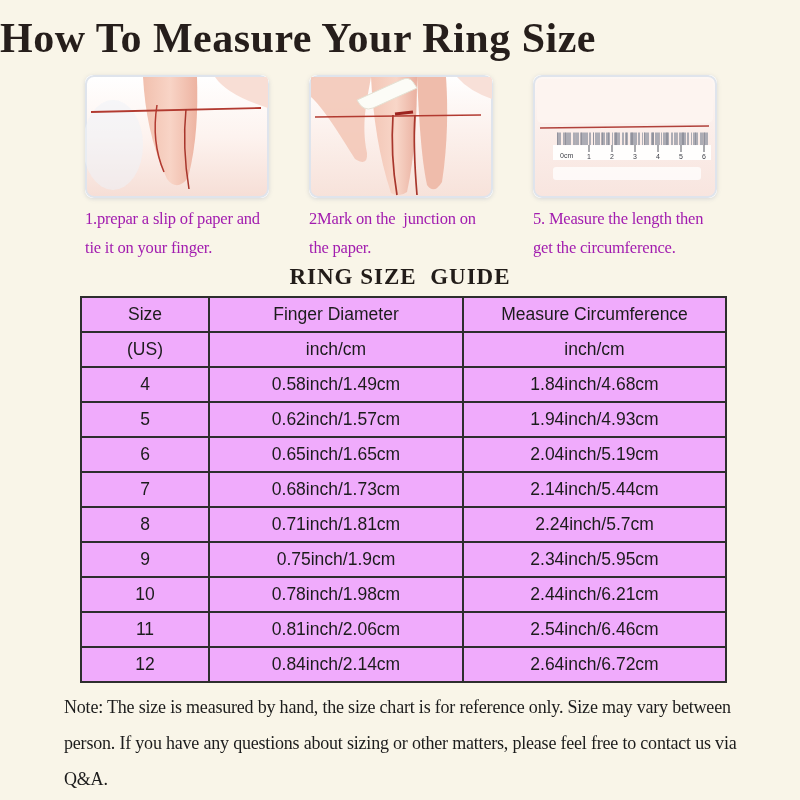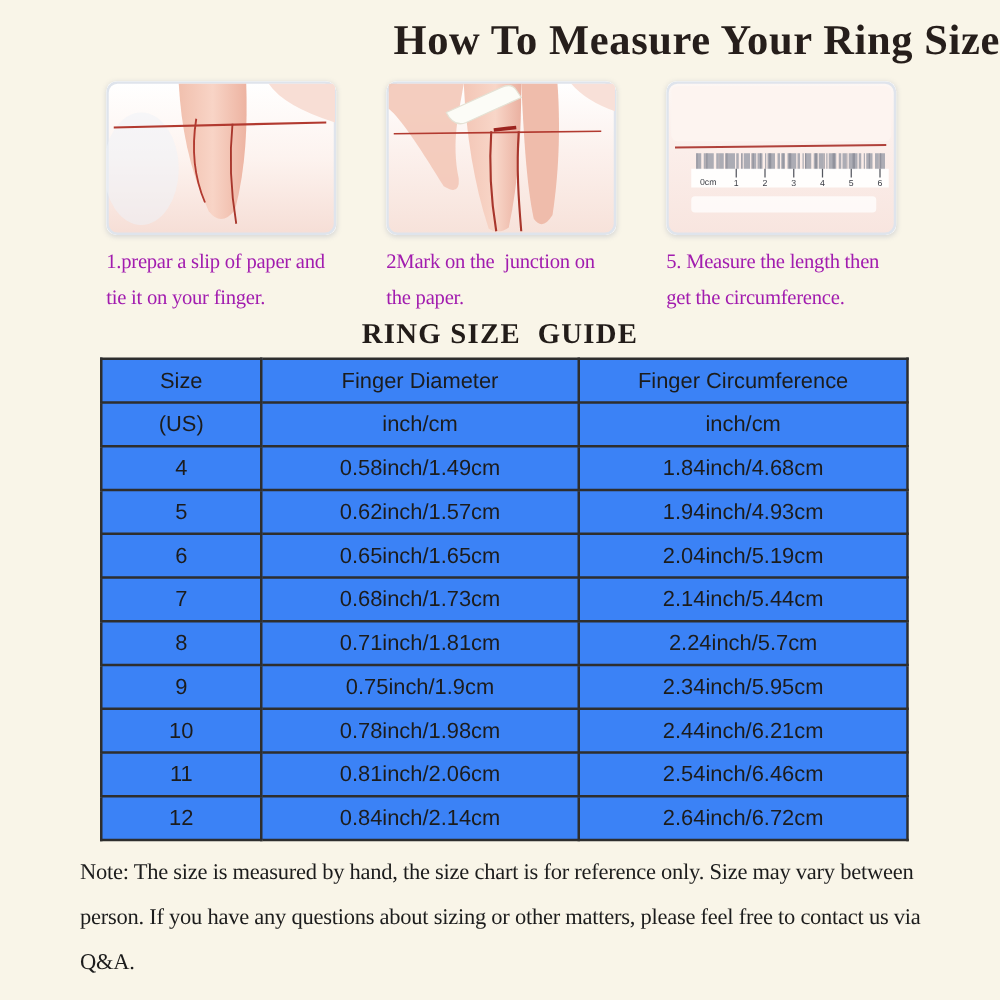--- a/index.html
+++ b/index.html
@@ -6,22 +6,22 @@
   body{
     width:800px;height:800px;overflow:hidden;
     background:#f9f5e8;
     font-family:"Liberation Serif", serif;
     color:#1d1d1d;
   }
   .page{position:relative;width:800px;height:800px;}
 
   .page-title{
     padding-top:14px;
-    text-align:right;
-    font-size:34px;
+    text-align:left;
+    font-size:42px;
     font-weight:bold;
     letter-spacing:0.5px;
     color:#261e1b;
   }
 
   .steps{
     display:flex;
     justify-content:space-between;
     width:632px;
     margin:13px 0 0 85px;
@@ -62,21 +62,21 @@
     font-size:17.5px;
     color:#1c1c1c;
   }
   .size-table td, .size-table th{
     border:2px solid #2e2e2e;
     height:33px;
     text-align:center;
     vertical-align:middle;
     font-weight:normal;
     padding:0;
-    background:#3b82f6;
+    background:#f0abfc;
   }
 
   .note{
     margin:6px 56px 0 64px;
     font-size:18px;
     line-height:36px;
     letter-spacing:-0.2px;
     color:#1c1c1c;
   }
 
@@ -193,21 +193,21 @@
   <table class="size-table">
     <colgroup>
       <col style="width:128px">
       <col style="width:254px">
       <col style="width:263px">
     </colgroup>
     <thead>
       <tr>
         <th>Size</th>
         <th>Finger Diameter</th>
-        <th>Finger Circumference</th>
+        <th>Measure Circumference</th>
       </tr>
       <tr>
         <th>(US)</th>
         <th>inch/cm</th>
         <th>inch/cm</th>
       </tr>
     </thead>
     <tbody>
       <tr>
         <td>4</td>

